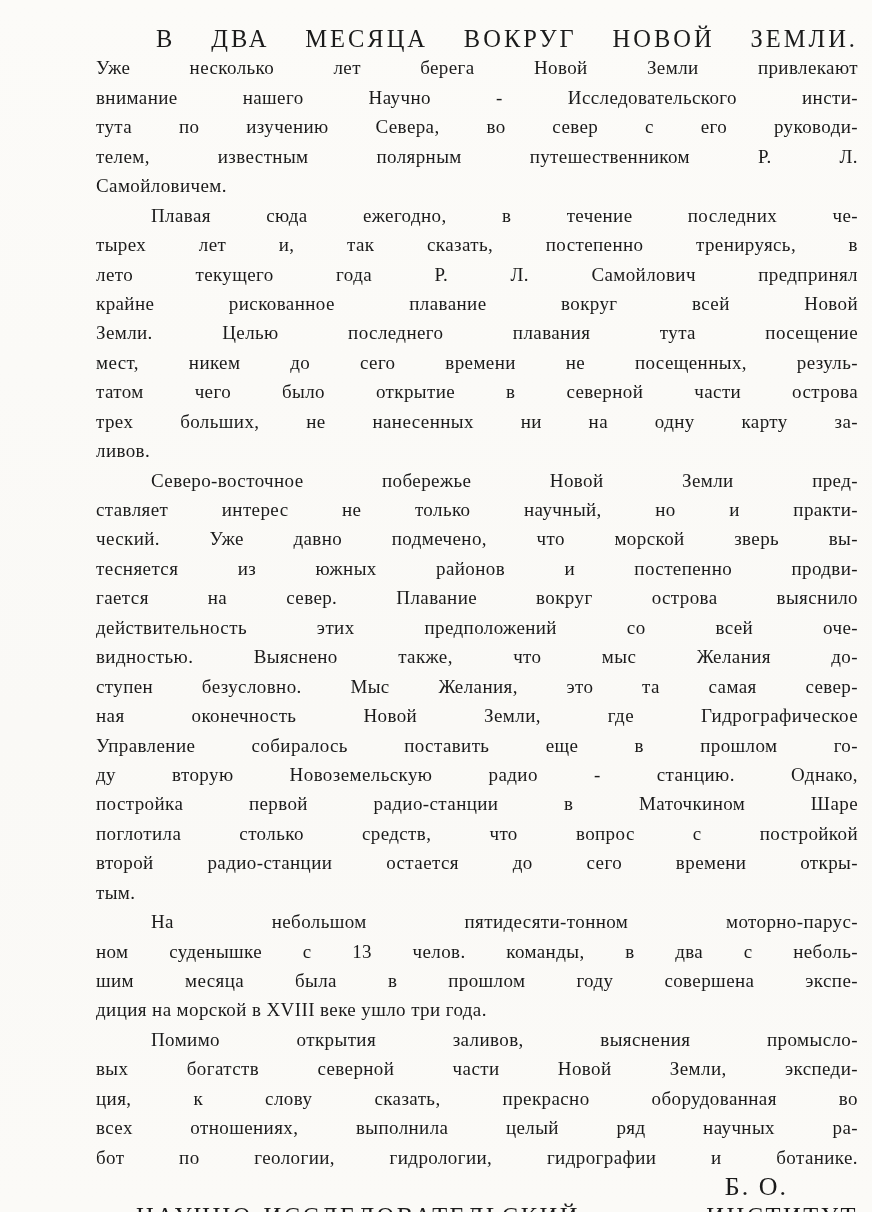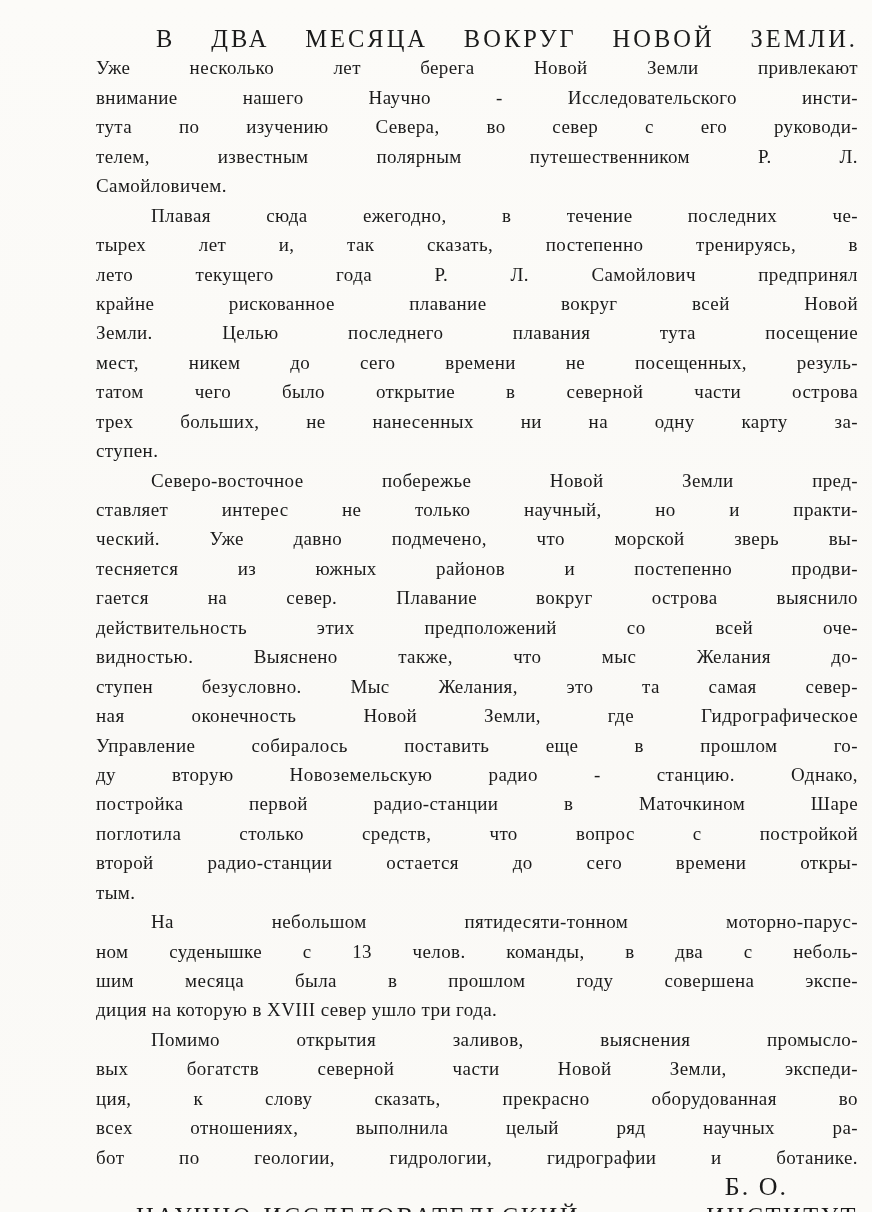--- a/index.html
+++ b/index.html
@@ -76,40 +76,40 @@
       <div class="line pj">телем, известным полярным путешественником Р. Л.</div>
       <div class="line pl">Самойловичем.</div>
       <div class="line pjf">Плавая сюда ежегодно, в течение последних че-</div>
       <div class="line pj">тырех лет и, так сказать, постепенно тренируясь, в</div>
       <div class="line pj">лето текущего года Р. Л. Самойлович предпринял</div>
       <div class="line pj">крайне рискованное плавание вокруг всей Новой</div>
       <div class="line pj">Земли. Целью последнего плавания тута посещение</div>
       <div class="line pj">мест, никем до сего времени не посещенных, резуль-</div>
       <div class="line pj">татом чего было открытие в северной части острова</div>
       <div class="line pj">трех больших, не нанесенных ни на одну карту за-</div>
-      <div class="line pl">ступен.</div>
+      <div class="line pl">ливов.</div>
       <div class="line pjf">Северо-восточное побережье Новой Земли пред-</div>
       <div class="line pj">ставляет интерес не только научный, но и практи-</div>
       <div class="line pj">ческий. Уже давно подмечено, что морской зверь вы-</div>
       <div class="line pj">тесняется из южных районов и постепенно продви-</div>
       <div class="line pj">гается на север. Плавание вокруг острова выяснило</div>
       <div class="line pj">действительность этих предположений со всей оче-</div>
       <div class="line pj">видностью. Выяснено также, что мыс Желания до-</div>
       <div class="line pj">ступен безусловно. Мыс Желания, это та самая север-</div>
       <div class="line pj">ная оконечность Новой Земли, где Гидрографическое</div>
       <div class="line pj">Управление собиралось поставить еще в прошлом го-</div>
       <div class="line pj">ду вторую Новоземельскую радио - станцию. Однако,</div>
       <div class="line pj">постройка первой радио-станции в Маточкином Шаре</div>
       <div class="line pj">поглотила столько средств, что вопрос с постройкой</div>
       <div class="line pj">второй радио-станции остается до сего времени откры-</div>
       <div class="line pl">тым.</div>
       <div class="line pjf">На небольшом пятидесяти-тонном моторно-парус-</div>
       <div class="line pj">ном суденышке с 13 челов. команды, в два с неболь-</div>
       <div class="line pj">шим месяца была в прошлом году совершена экспе-</div>
-      <div class="line pl">диция на которую в XVIII север ушло три года.</div>
+      <div class="line pl">диция на морской в XVIII веке ушло три года.</div>
       <div class="line pjf">Помимо открытия заливов, выяснения промысло-</div>
       <div class="line pj">вых богатств северной части Новой Земли, экспеди-</div>
       <div class="line pj">ция, к слову сказать, прекрасно оборудованная во</div>
       <div class="line pj">всех отношениях, выполнила целый ряд научных ра-</div>
       <div class="line pj">бот по геологии, гидрологии, гидрографии и ботанике.</div>
       <div class="line sig">Б. О.</div>
       <div class="line clip">НАУЧНО-ИССЛЕДОВАТЕЛЬСКИЙ ИНСТИТУТ</div>
     </div>
 </div>
 

